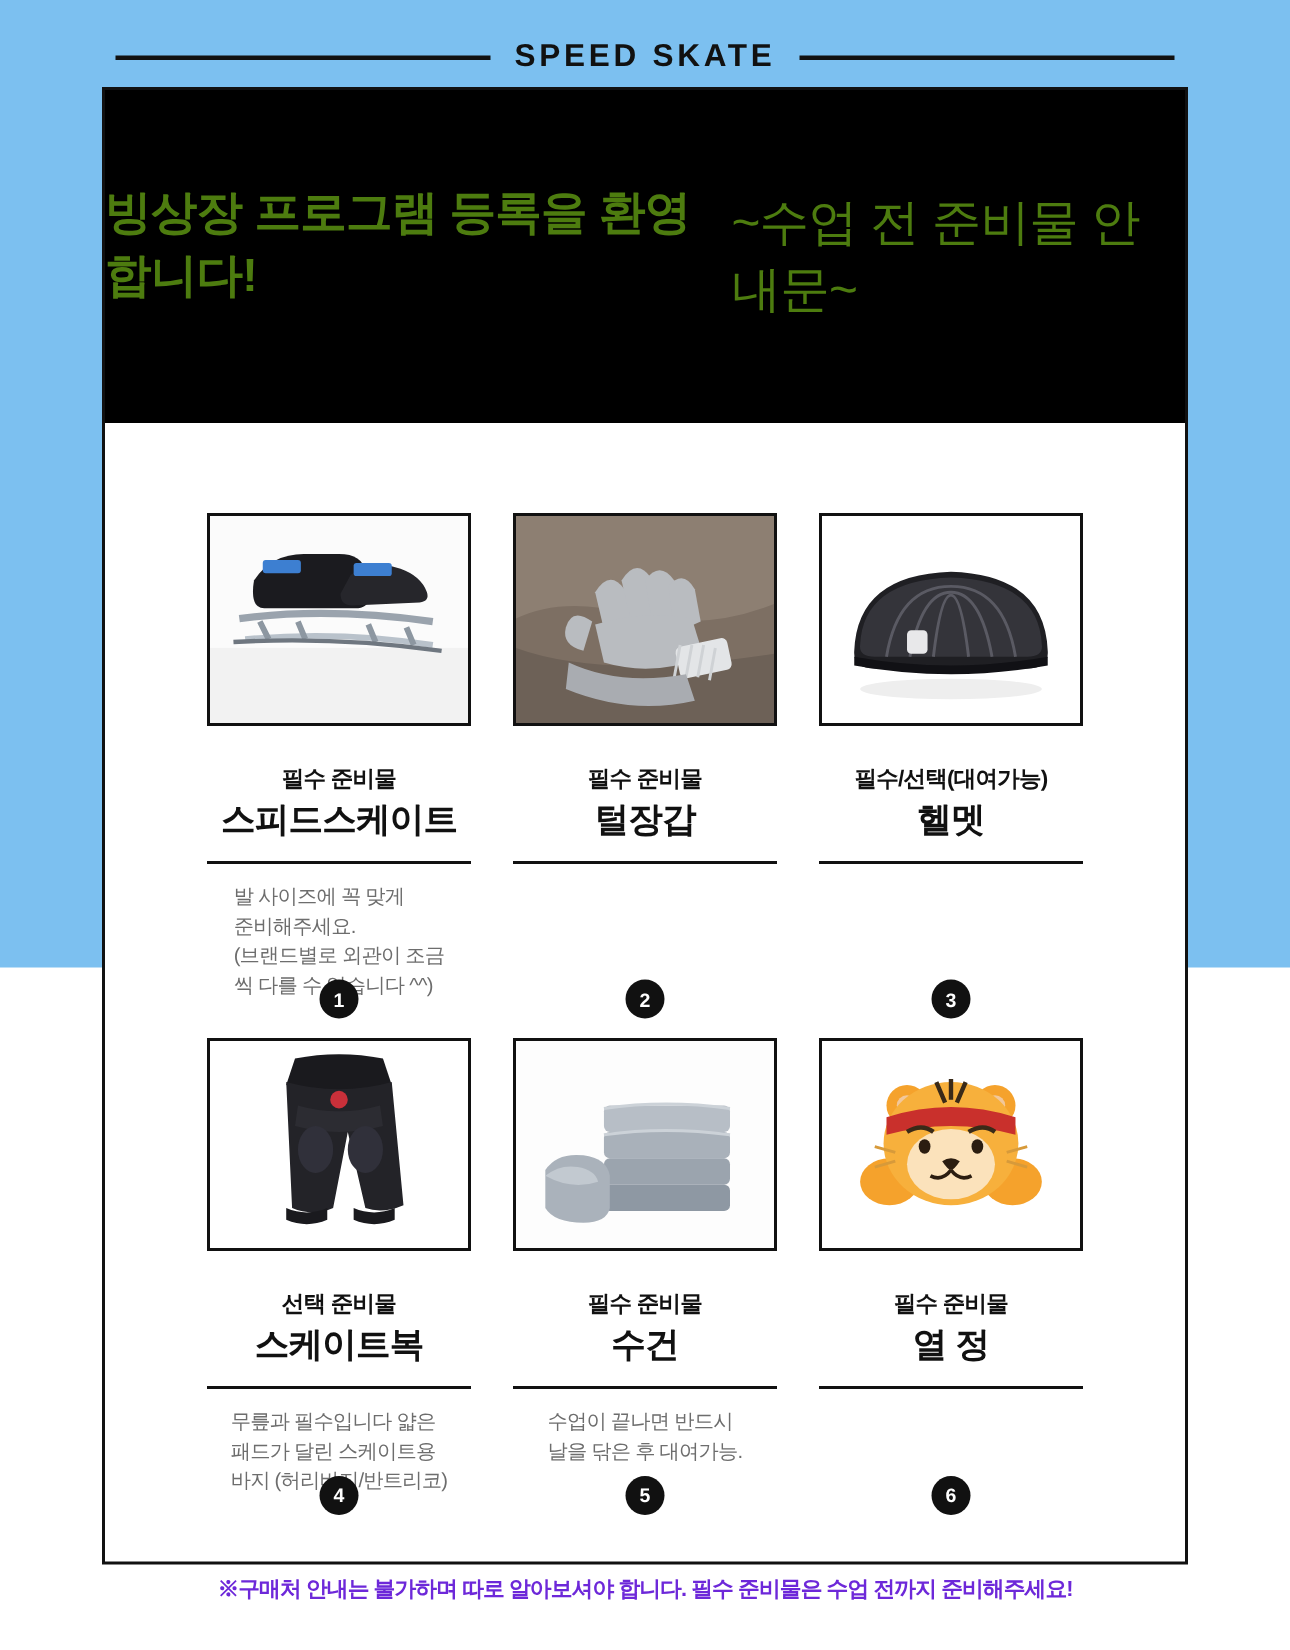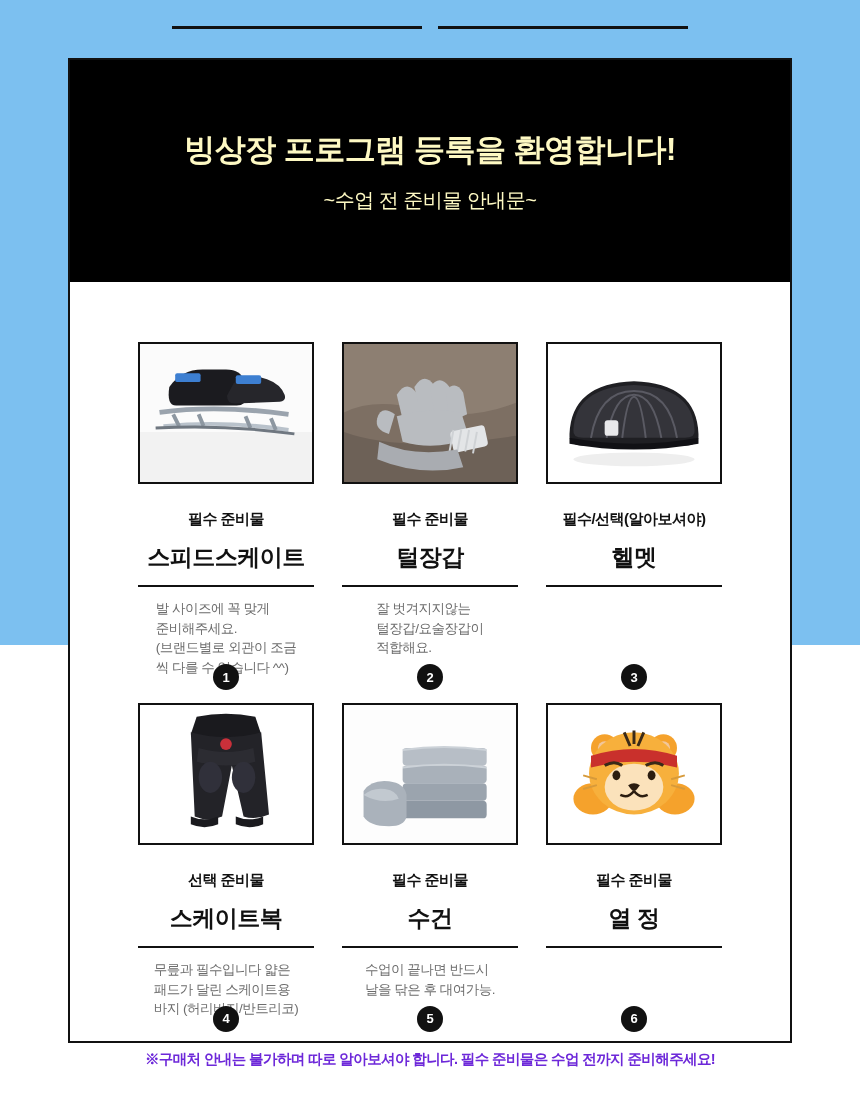--- a/index.html
+++ b/index.html
@@ -67,35 +67,35 @@
     border: 2px solid #111111;
     box-sizing: border-box;
   }
   .banner {
     position: absolute;
     left: 0;
     top: 0;
     width: 100%;
     height: 222px;
     background: #000000;
-    color: #fef9c3;
+    color: #4d7c0f;
     display: flex;
-    flex-direction: column;
+    flex-direction: row;
     align-items: center;
     justify-content: center;
     box-sizing: border-box;
   }
   .banner-title {
     font-size: 31px;
     font-weight: bold;
     letter-spacing: -0.5px;
     margin-bottom: 16px;
   }
   .banner-sub {
-    font-size: 20px;
+    font-size: 33px;
     font-weight: normal;
     letter-spacing: -0.5px;
   }
   
   .grid {
     position: absolute;
     left: 0;
     top: 222px;
     width: 100%;
     padding: 60px 68px 0 68px;
@@ -139,21 +139,21 @@
   }
   .kicker {
     margin-top: 26px;
     font-size: 15px;
     color: #111111;
     font-weight: bold;
     letter-spacing: -0.5px;
     text-align: left;
   }
   .name {
-    margin-top: 13px;
+    margin-top: 2px;
     font-size: 23px;
     font-weight: bold;
     color: #111111;
     letter-spacing: -0.5px;
     text-align: left;
   }
   .divider {
     margin-top: 12px;
     width: 176px;
     height: 2px;
@@ -186,20 +186,21 @@
 </head>
 <body>
 
 <div class="page">
   <div class="blue-band"></div>
 
   <div class="content">
 
     <div class="header">
       <div class="rule"></div>
+      <div class="title">SPEED SKATE</div>
       <div class="rule"></div>
     </div>
 
     <div class="card">
 
       <div class="banner">
         <div class="banner-title">빙상장 프로그램 등록을 환영합니다!</div>
         <div class="banner-sub">~수업 전 준비물 안내문~</div>
       </div>
 
@@ -248,43 +249,40 @@
               <g stroke="#cfd2d5" stroke-width="2">
                 <path d="M112 88 l-4 22 M120 88 l-4 22 M128 88 l-4 22 M136 90 l-4 22"></path>
               </g>
               <path d="M36 100 q34 16 80 8 l6 18 q-44 10 -88 -8z" fill="#a9acb1"></path>
             </svg>
           </div>
           <div class="badge">2</div>
           <div class="kicker">필수 준비물</div>
           <div class="name">털장갑</div>
           <div class="divider"></div>
-          <div class="desc">잘 벗겨지지않는
-털장갑/요술장갑이
-적합해요.</div>
         </div>
 
         <div class="item">
           <div class="photo">
             <svg class="ill" viewBox="0 0 176 142">
               <rect width="176" height="142" fill="#ffffff"></rect>
               <path d="M22 92 q2 -52 66 -54 q64 2 66 54 q1 12 -14 12 l-104 0 q-15 0 -14 -12z" fill="#1f1f23"></path>
               <path d="M26 88 q2 -44 62 -46 q60 2 62 46 q1 8 -10 8 l-104 0 q-11 0 -10 -8z" fill="#34343a"></path>
               <g stroke="#5a5a63" stroke-width="2" fill="none">
                 <path d="M44 96 q8 -48 44 -48 q36 0 44 48"></path>
                 <path d="M60 96 q8 -44 28 -44 q20 0 28 44"></path>
                 <path d="M76 96 q5 -42 12 -42 q7 0 12 42"></path>
               </g>
               <rect x="58" y="78" width="14" height="16" rx="3" fill="#e8e8ea"></rect>
               <path d="M22 96 q66 12 132 0 l0 6 q-66 12 -132 0z" fill="#111115"></path>
               <ellipse cx="88" cy="118" rx="62" ry="7" fill="#eeeeee"></ellipse>
             </svg>
           </div>
           <div class="badge">3</div>
-          <div class="kicker">필수/선택(알아보셔야)</div>
+          <div class="kicker">필수/선택(대여가능)</div>
           <div class="name">헬멧</div>
           <div class="divider"></div>
         </div>
 
         <div class="item">
           <div class="photo">
             <svg class="ill" viewBox="0 0 176 142">
               <rect width="176" height="142" fill="#ffffff"></rect>
               <path d="M58 12 q30 -6 60 0 l6 18 q-36 8 -72 0z" fill="#1a1a1e"></path>
               <path d="M52 28 q36 10 72 0 l8 84 q-14 6 -26 2 l-12 -52 l-10 52 q-14 6 -28 0z" fill="#232328"></path>

